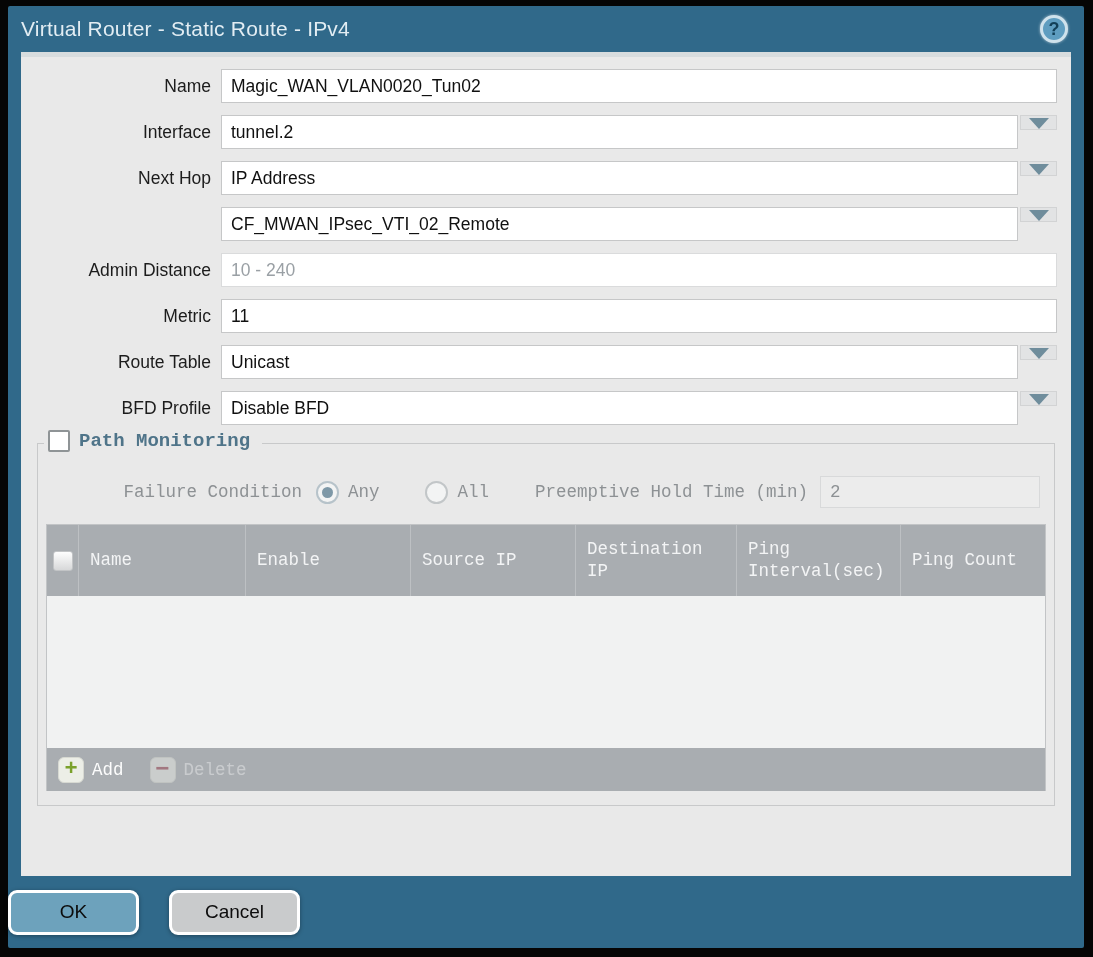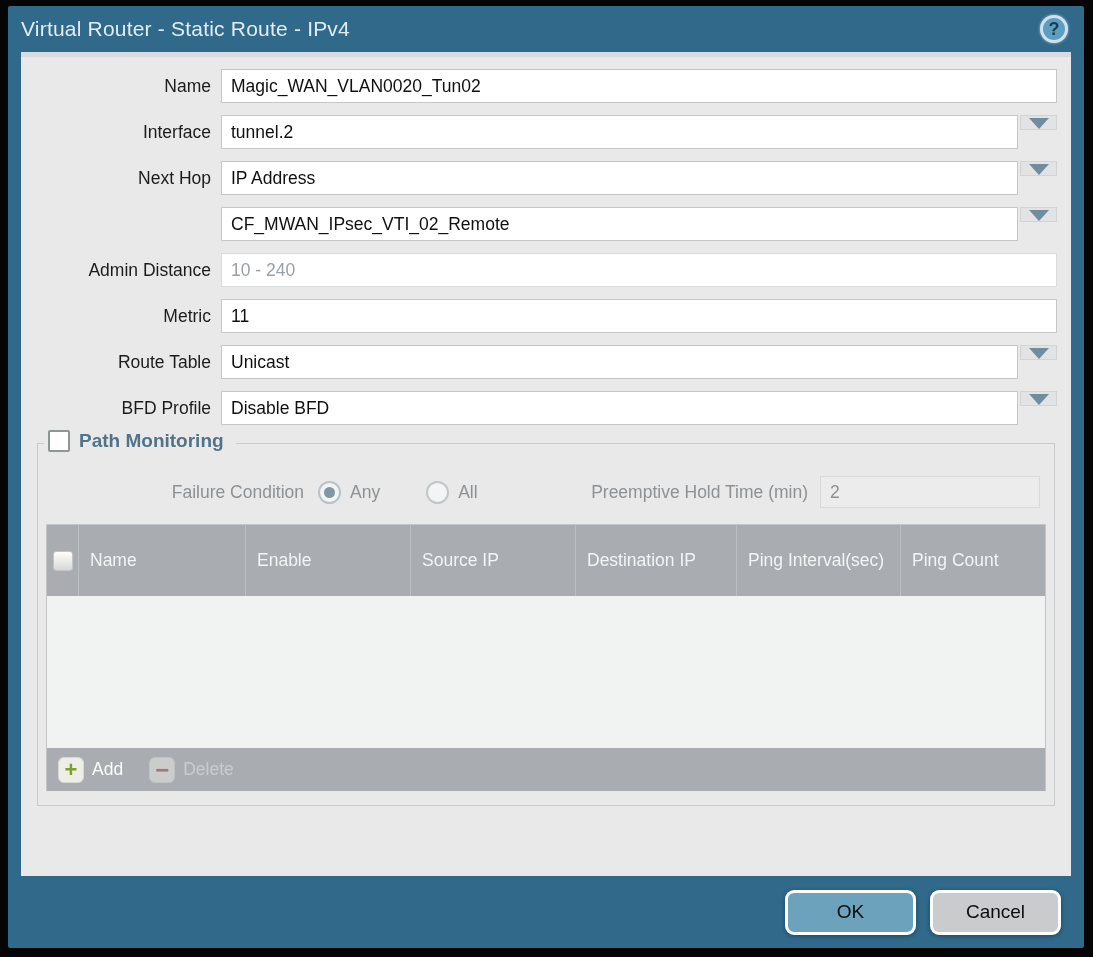--- a/index.html
+++ b/index.html
@@ -31,21 +31,21 @@
     font-size:17.5px; color:#101010; font-family:inherit; outline:none; min-width:0; }
   .muted .txt { border-color:#dadbdc; }
   .muted .txt::placeholder { color:#9aa0a5; }
   .dd-button { width:37px; flex:0 0 37px; margin-left:2px; background:#e2e3e4; border:1px solid #d2d3d4;
     display:flex; align-items:center; justify-content:center; cursor:pointer; }
   .dd-arrow { width:0; height:0; border-left:10px solid transparent; border-right:10px solid transparent;
     border-top:11px solid #6f8d9c; margin-top:2px; }
 
   
   .pm-fieldset { margin:18px 16px 0 16px; border:1px solid #c8c9ca; position:relative;
-    padding:24px 8px 14px 8px; }
+    padding:24px 8px 14px 8px;font-family:Liberation Mono, monospace; }
   .pm-legend { position:absolute; top:-14px; left:6px; display:flex; align-items:center; gap:9px;
     background:#e9e9e9; padding:0 12px 0 4px; }
   .pm-checkbox { width:22px; height:22px; background:#fff; border:2px solid #8f9496; border-radius:2px; cursor:pointer; }
   .pm-title { font-size:19px; font-weight:bold; color:#4f7489; }
 
   .pm-row { display:flex; align-items:center; margin:8px 0 16px 0; color:#8d9194; font-size:17.5px;justify-content:flex-end; }
   .fc-label { width:272px; text-align:right; padding-right:14px; white-space:nowrap; }
   .radio { width:23px; height:23px; border-radius:50%; border:2px solid #c2c6c8; background:#f3f4f4;
     margin-right:9px; position:relative; flex:0 0 23px; }
   .radio.checked { border-color:#b7c3ca; }
@@ -68,21 +68,21 @@
   .tbl-footer { height:43px; background:#a9adb1; display:flex; align-items:center; padding-left:11px; gap:26px; }
   .tbl-action { display:flex; align-items:center; gap:8px; font-size:17.5px; cursor:pointer; }
   .action-icon { width:26px; height:26px; border-radius:6px; background:#eceee7; border:1px solid #d7d9d2;
     display:flex; align-items:center; justify-content:center; font-weight:bold; line-height:1; }
   .tbl-action.add { color:#fdfdfd; }
   .tbl-action.add .action-icon { color:#7aa12b; font-size:22px; }
   .tbl-action.delete { opacity:.5; color:#e9eaeb; }
   .tbl-action.delete .action-icon { color:#9c4350; font-size:24px; }
 
   
-  .buttonbar { flex:0 0 72px; display:flex; align-items:center; justify-content:flex-end; gap:14px; padding-right:23px; }
+  .buttonbar { flex:0 0 72px; display:flex; align-items:center; gap:30px; padding-right:23px; }
   .btn { width:131px; height:45px; border-radius:9px; border:3px solid #ffffff; font-size:19px;
     color:#0c0c0c; font-family:inherit; cursor:pointer; box-shadow:0 1px 4px rgba(0,0,0,.35); }
   .btn.ok { background:#6da2bc; }
   .btn.cancel { background:#c9cbcc; }
 </style>
 </head>
 <body>
 
 <div class="window">
   <div class="dialog">

